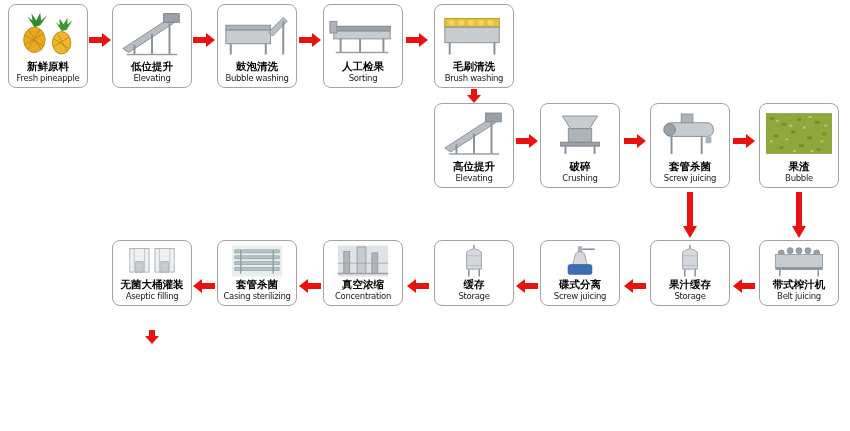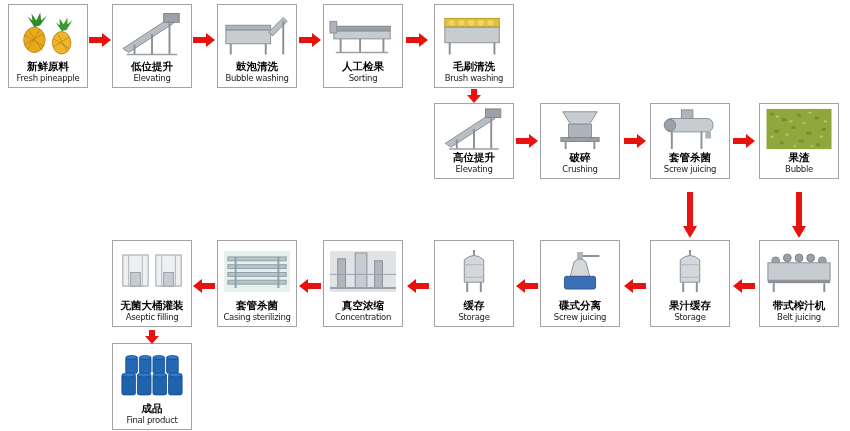--- a/index.html
+++ b/index.html
@@ -6,25 +6,25 @@
   * { box-sizing:border-box; }
   html,body { margin:0; padding:0; }
   body {
     width:850px; height:431px; background:#ffffff;
     font-family:"DejaVu Sans","Liberation Sans",sans-serif;
   }
   #canvas { position:relative; width:850px; height:431px; background:#fff; overflow:hidden; }
 
   .box {
     position:absolute; width:80px; background:#fff;
-    border:1px solid var(--border); border-radius:0;
+    border:1px solid var(--border); border-radius:8px;
     display:flex; flex-direction:column; align-items:center;
     padding:3px 1px 3px;
   }
-  .h84{height:84px}.h85{height:76px}.h90{height:87px}.h87{height:87px}
+  .h84{height:84px}.h85{height:85px}.h90{height:66px}.h87{height:87px}
   .box svg.img { width:70px; flex:1 1 auto; min-height:0; }
   .zh { font-size:10.5px; font-weight:bold; color:#000; line-height:13px; white-space:nowrap; }
   .en { font-size:8.5px; color:#1a1a1a; line-height:11px; white-space:nowrap; letter-spacing:-0.3px; }
 
   .arrow{position:absolute}
   .arrow i{display:block}
   .arrow .shaft{position:absolute;background:var(--red)}
   .arrow .head{position:absolute;width:0;height:0}
   .a-right{width:22px;height:14px}
   .a-right .shaft{left:0;top:4px;width:13px;height:6px}
@@ -334,27 +334,20 @@
     <div class="en">Storage</div>
   </div>
   <div class="box h90" style="left:759px;top:240px">
     <svg class="img" viewBox="0 0 72 46">
         <use href="#sym-beltpress" xlink:href="#sym-beltpress"></use>
       </svg>
     <div class="zh">带式榨汁机</div>
     <div class="en">Belt juicing</div>
   </div>
 
-  <div class="box h87" style="left:112px;top:343px">
-    <svg class="img" viewBox="0 0 72 46">
-        <use href="#sym-drums" xlink:href="#sym-drums"></use>
-      </svg>
-    <div class="zh">成品</div>
-    <div class="en">Final product</div>
-  </div>
 
   <div class="arrow a-right" style="left:89px;top:33px">
       <i class="shaft"></i>
       <i class="head"></i>
     </div>
   <div class="arrow a-right" style="left:193px;top:33px">
       <i class="shaft"></i>
       <i class="head"></i>
     </div>
   <div class="arrow a-right" style="left:299px;top:33px">

